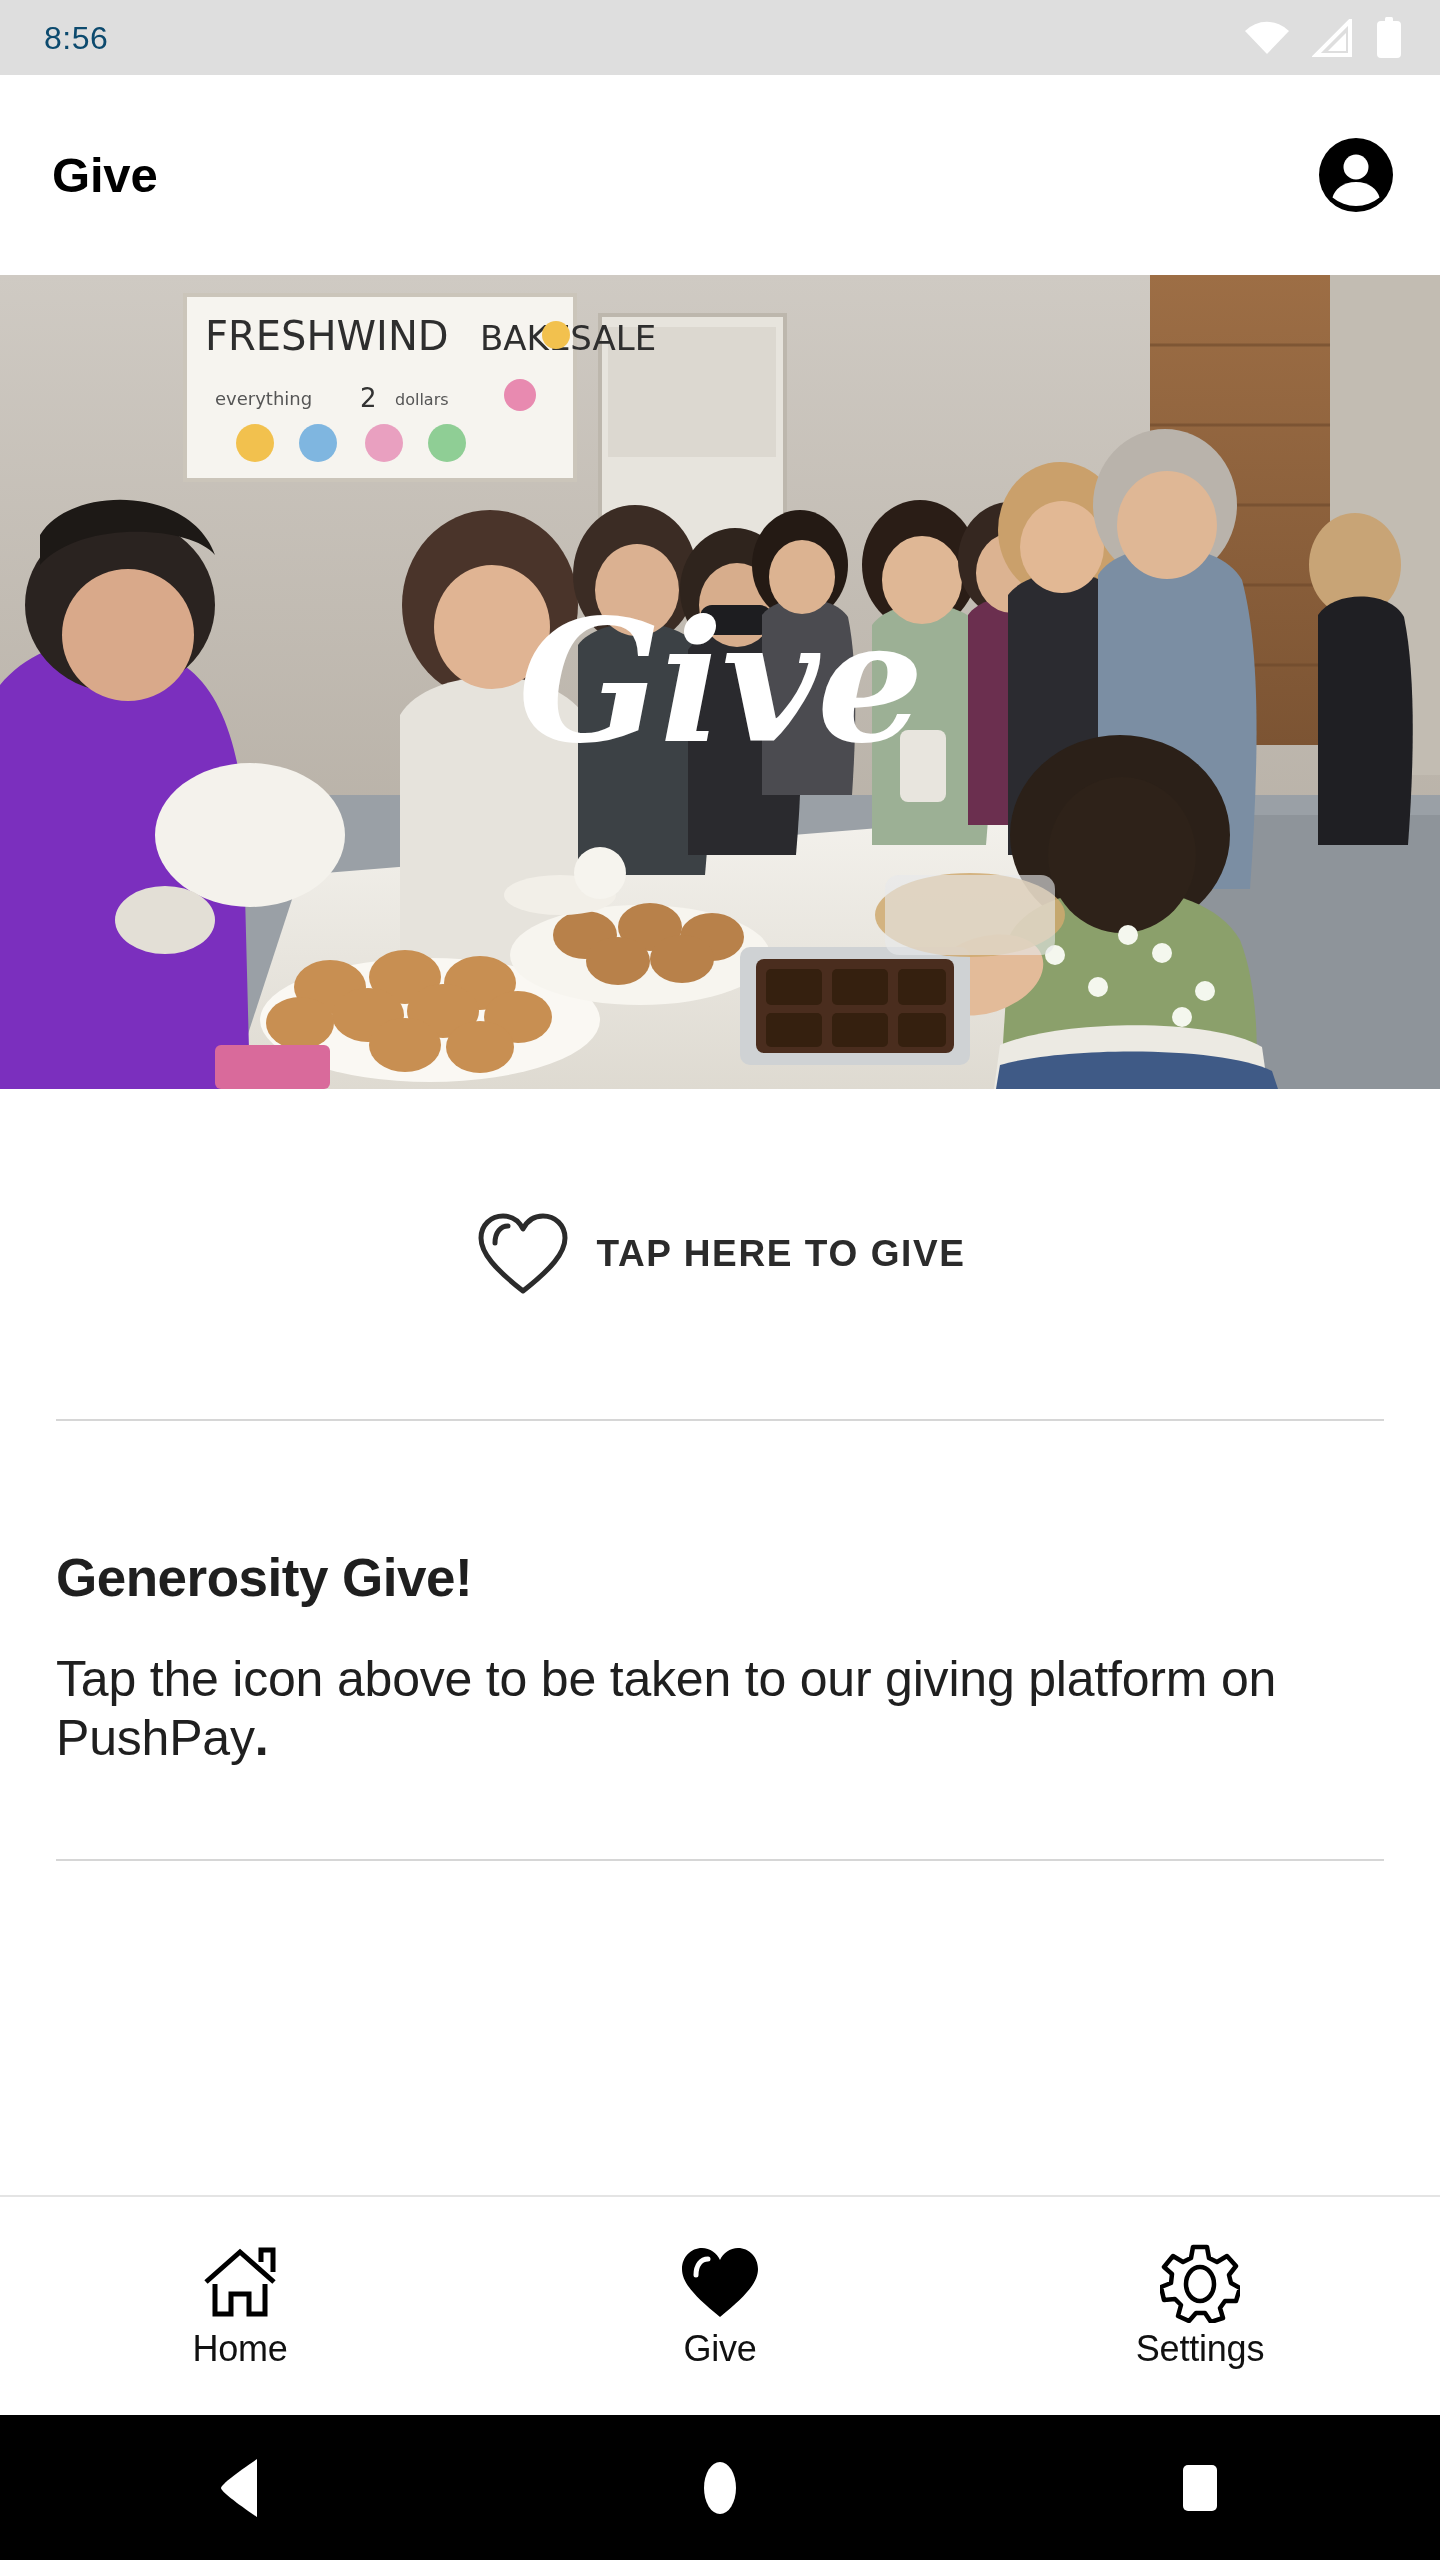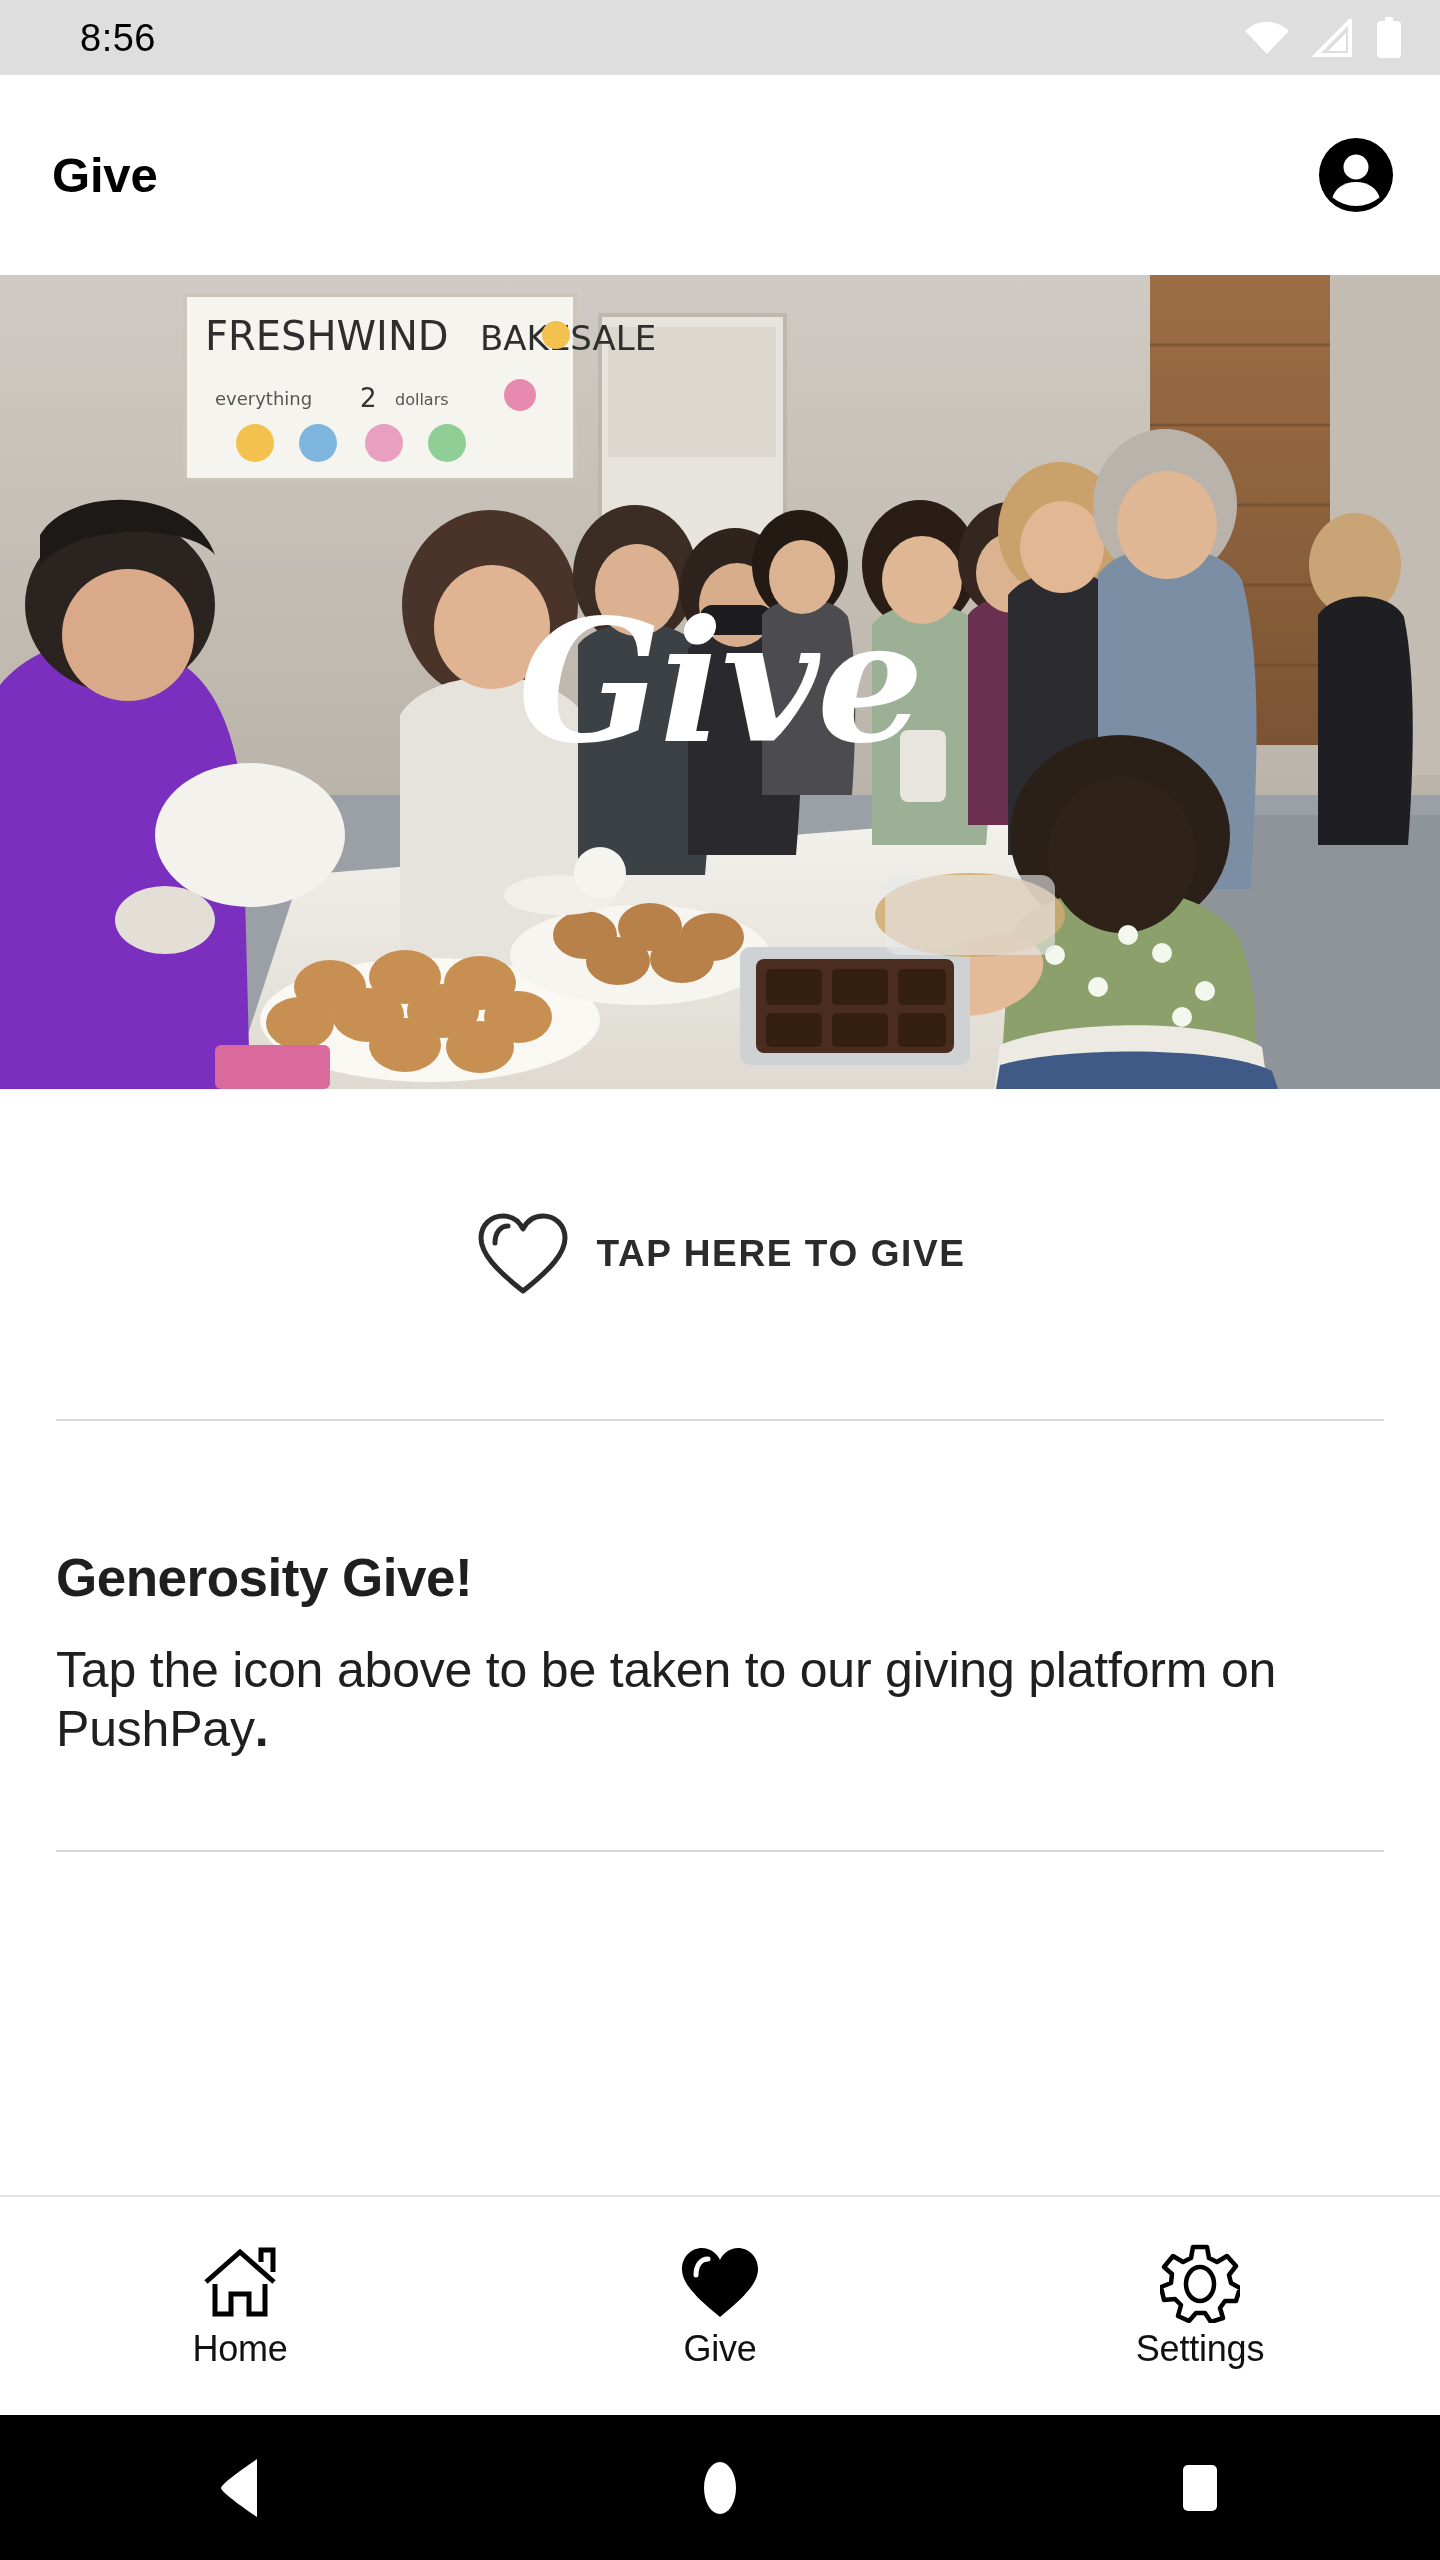--- a/index.html
+++ b/index.html
@@ -11,21 +11,21 @@
     overflow:hidden;
   }
   .phone { position:relative; width:1440px; height:2560px; background:#fff; display:flex; flex-direction:column; }
 
   
   .statusbar {
     height:75px; background:#dedede; flex:0 0 75px;
     display:flex; align-items:center; justify-content:space-between;
     padding:0 38px 0 44px;
   }
-  .status-time { color:#000000; font-size:38px; letter-spacing:0.5px; line-height:1;margin-left:36px; }
+  .status-time { color:#0c4a6e; font-size:32px; letter-spacing:0.5px; line-height:1; }
   .status-icons { display:flex; align-items:center; gap:22px; }
   .status-icons svg { display:block; }
 
   
   .appbar {
     flex:0 0 200px; height:200px; background:#ffffff;
     display:flex; align-items:center; justify-content:space-between;
     padding:0 44px 0 52px;
   }
   .appbar-title { font-size:49px; font-weight:bold; color:#000000; letter-spacing:-0.2px; }
@@ -61,21 +61,21 @@
   .divider { height:2px; background:#d6d6d6; margin:0 56px; flex:0 0 2px; }
 
   
   .article { padding:0 56px; flex:0 0 auto; }
   .article-title {
     font-size:53px; font-weight:bold; color:#1f1f1f;
     margin-top:126px; letter-spacing:-0.5px;
   }
   .article-body {
     font-size:50px; color:#1f1f1f; line-height:1.17;
-    margin-top:33px; letter-spacing:-0.2px;
+    margin-top:42px; letter-spacing:-0.2px;
   }
   .article-body b { font-weight:bold; }
 
   .spacer { flex:1 1 auto; }
 
   
   .tabbar {
     flex:0 0 220px; height:220px; background:#ffffff;
     border-top:2px solid #e4e4e4;
     display:flex; align-items:center;

